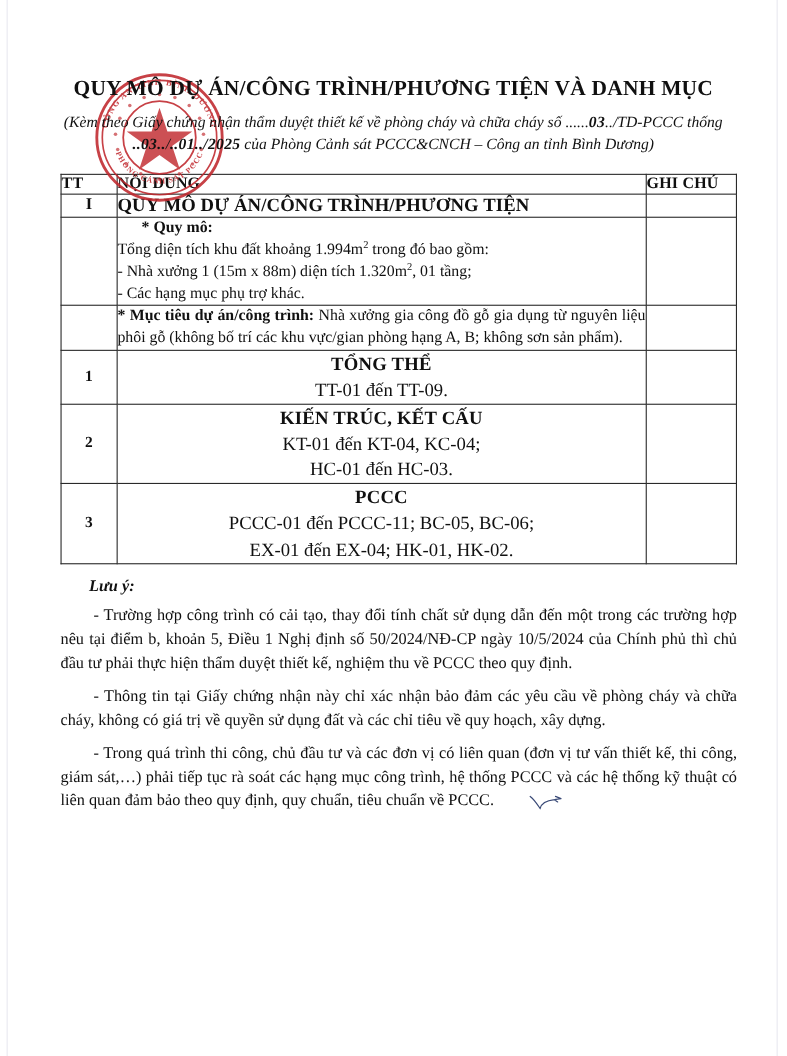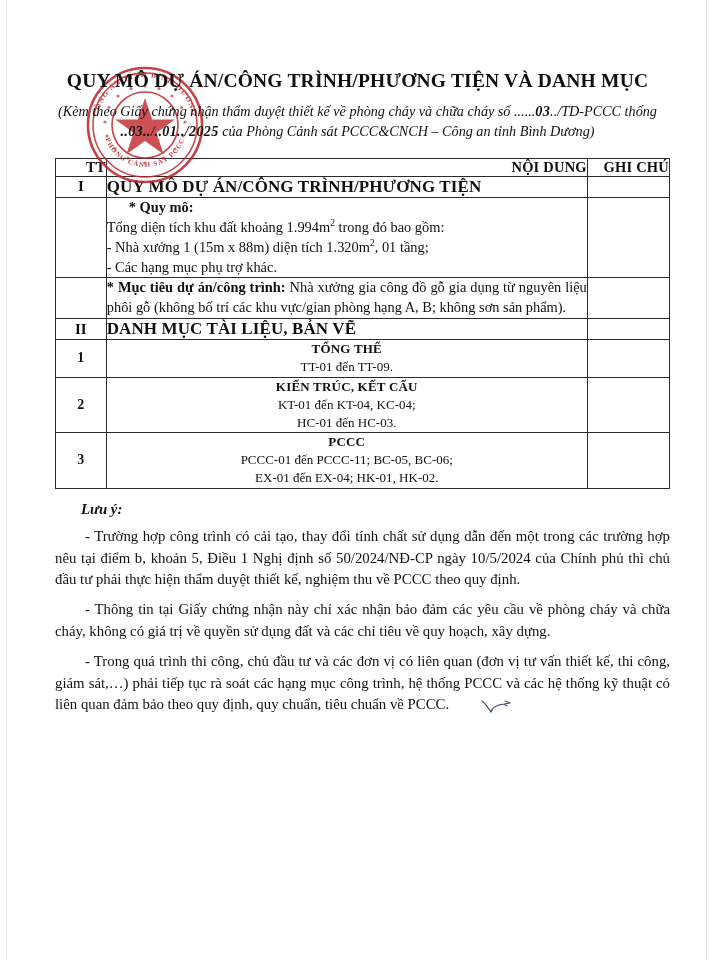--- a/index.html
+++ b/index.html
@@ -88,21 +88,21 @@
   table.doc-table td, table.doc-table th {
     border: 1px solid #2a2a2a;
     vertical-align: middle;
     padding: 0;
   }
   col.c-tt    { width: 50px; }
   col.c-nd    { width: 474px; }
   col.c-gc    { width: 81px; }
 
   .th-cell {
-    text-align: right;
+    text-align: left;
     font-weight: bold;
     font-size: 14.5px;
     padding: 6px 2px 7px 2px;
     letter-spacing: 0.2px;
   }
   .tt-cell {
     text-align: center;
     font-weight: bold;
     font-size: 15px;
     vertical-align: middle;
@@ -128,21 +128,21 @@
   .just {
     text-align: justify;
     text-justify: inter-word;
   }
   .just .lead { text-indent: 22px; display: inline; }
   b.lbl { font-weight: bold; }
   sup.sq { font-size: 9.5px; vertical-align: super; line-height: 0; }
 
   .list-cell {
     text-align: center;
-    font-size: 13px;
+    font-size: 17px;
     line-height: 1.4;
     padding: 4px 4px 5px 4px;
   }
   .list-cell .cat {
     font-weight: bold;
     display: block;
     letter-spacing: 0.2px;
   }
   .list-cell .codes { display: block; }
 
@@ -265,25 +265,20 @@
         </tr>
 
         <tr>
           <td class="tt-cell"></td>
           <td class="body-cell just">
             <span class="lead"><b class="lbl">* Mục tiêu dự án/công trình:</b></span><span> Nhà xưởng gia công đồ gỗ gia dụng từ nguyên liệu phôi gỗ (không bố trí các khu vực/gian phòng hạng A, B; không sơn sản phẩm).</span>
           </td>
           <td></td>
         </tr>
 
-        <tr>
-          <td class="tt-cell">II</td>
-          <td class="section-head">DANH MỤC TÀI LIỆU, BẢN VẼ</td>
-          <td></td>
-        </tr>
 
         <tr>
           <td class="tt-cell small">1</td>
           <td class="list-cell">
             <span class="cat">TỔNG THỂ</span>
             <span class="codes">TT-01 đến TT-09.</span>
           </td>
           <td></td>
         </tr>
 

